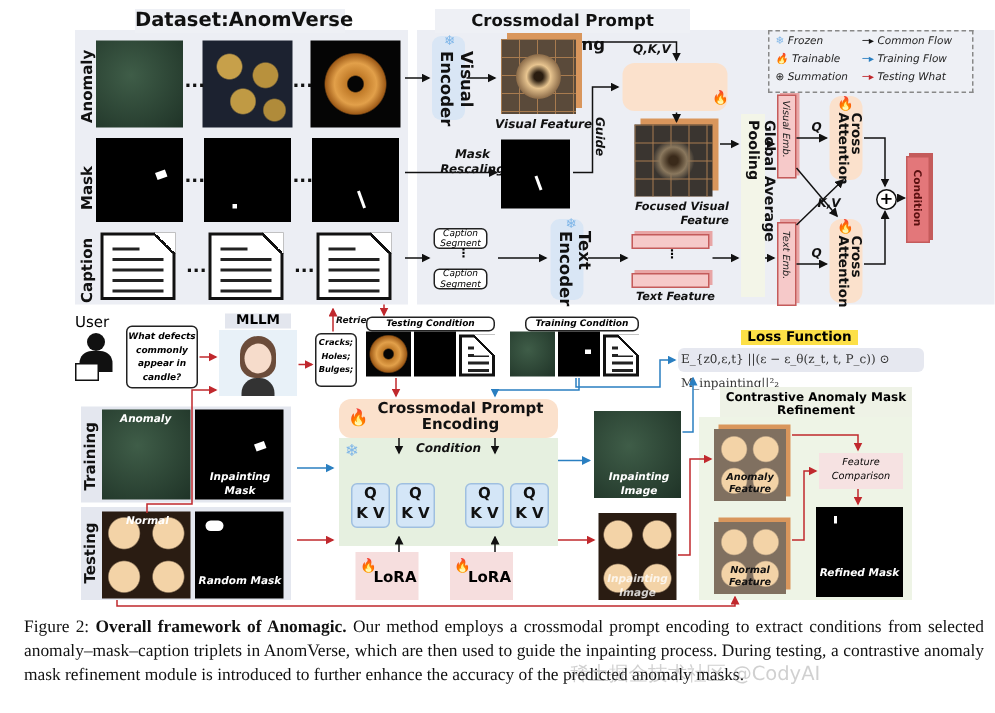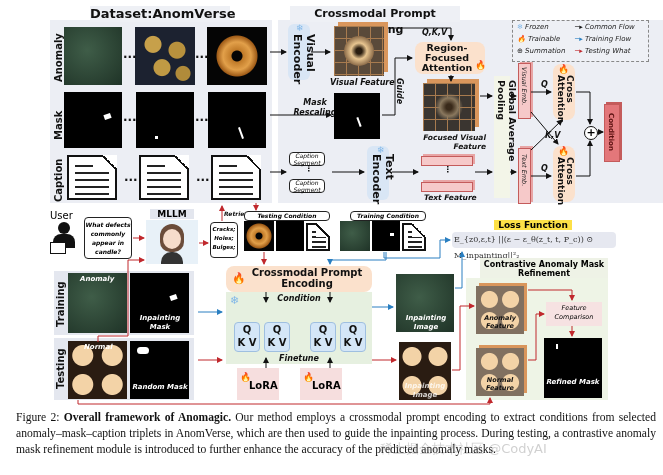--- a/index.html
+++ b/index.html
@@ -93,21 +93,20 @@
 <div class="abs it" style="left:330px;top:78px;font-size:8px;">Visual Feature</div>
 
 <div class="abs it" style="left:290px;top:98px;font-size:8px;text-align:center;line-height:10px;width:50px;">Mask Rescaling</div>
 <div class="abs img-black" style="left:334px;top:93px;width:46px;height:46px;">
     <div class="abs" style="left:24px;top:24px;width:2px;height:10px;background:#fff;transform:rotate(-20deg);"></div>
   </div>
 <div class="abs it" style="left:395px;top:78px;font-size:8px;writing-mode:vertical-rl;">Guide</div>
 <div class="abs it" style="left:422px;top:28px;font-size:8px;">Q,K,V</div>
 
 <div class="abs peach" style="left:415px;top:42px;width:70px;height:32px;">
-  <span class="abs" style="left:0;top:1px;width:64px;text-align:center;font-weight:bold;font-size:9.5px;line-height:10px;color:#111;">Region-Focused Attention</span>
   <span class="abs flame" style="left:60px;top:18px;font-size:9px;">🔥</span>
 </div>
 
 <div class="grid-feat" style="left:423px;top:83px;width:52px;height:48px;background-color:#3a3530;box-shadow:4px -4px 0 #d9965c;">
     <div class="abs" style="left:12px;top:10px;width:28px;height:28px;border-radius:50%;background:radial-gradient(circle,#3a2a1a 3px,#8a785e 9px,transparent 14px);"></div>
   </div>
 <div class="abs it" style="left:414px;top:133px;width:72px;text-align:right;font-size:7.5px;line-height:9px;">Focused Visual Feature</div>
 
 <div class="box" style="left:289px;top:152px;width:36px;height:14px;font-size:6px;font-style:italic;line-height:6.5px;">Caption Segment</div>
 <div class="abs" style="left:305px;top:164px;font-weight:bold;font-size:8px;">⋮</div>
@@ -219,21 +218,20 @@
   <span class="abs flame" style="left:6px;top:6px;font-size:11px;">🔥</span>
   <span class="abs" style="left:18px;top:1px;width:126px;text-align:center;font-weight:bold;font-size:10px;line-height:11px;color:#111;">Crossmodal Prompt Encoding</span>
 </div>
 <div class="abs" style="left:226px;top:292px;width:146px;height:72px;background:#e6f0e0;clip-path:polygon(0 0,100% 0,100% 100%,0 100%);">
   <span class="abs snow" style="left:4px;top:2px;font-size:11px;">❄</span>
   <span class="abs it" style="left:0;top:2px;width:146px;text-align:center;font-size:8px;">Condition</span>
   <div class="qkv" style="left:8px;top:30px;width:24px;height:28px;"><span>Q</span><br><span>K V</span></div>
   <div class="qkv" style="left:38px;top:30px;width:24px;height:28px;"><span>Q</span><br><span>K V</span></div>
   <div class="qkv" style="left:84px;top:30px;width:24px;height:28px;"><span>Q</span><br><span>K V</span></div>
   <div class="qkv" style="left:114px;top:30px;width:24px;height:28px;"><span>Q</span><br><span>K V</span></div>
-  <span class="abs it" style="left:0;top:62px;width:146px;text-align:center;font-size:8px;">Finetune</span>
 </div>
 <div class="abs" style="left:237px;top:368px;width:42px;height:32px;background:#f6dede;">
   <span class="abs flame" style="left:3px;top:4px;font-size:9px;">🔥</span>
   <span class="abs" style="left:12px;top:12px;font-weight:bold;font-size:10px;">LoRA</span>
 </div>
 <div class="abs" style="left:300px;top:368px;width:42px;height:32px;background:#f6dede;">
   <span class="abs flame" style="left:3px;top:4px;font-size:9px;">🔥</span>
   <span class="abs" style="left:12px;top:12px;font-weight:bold;font-size:10px;">LoRA</span>
 </div>
 

